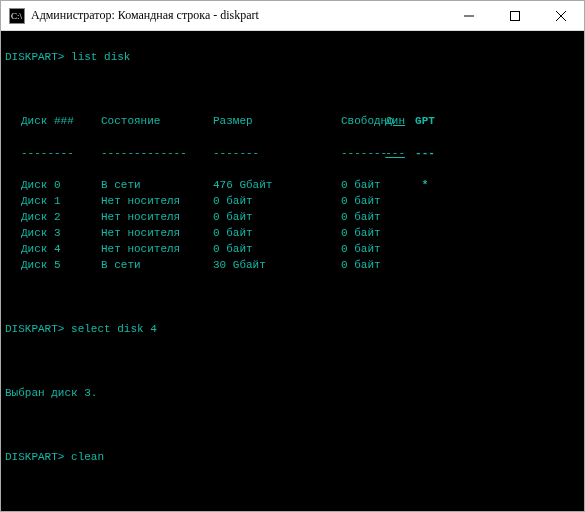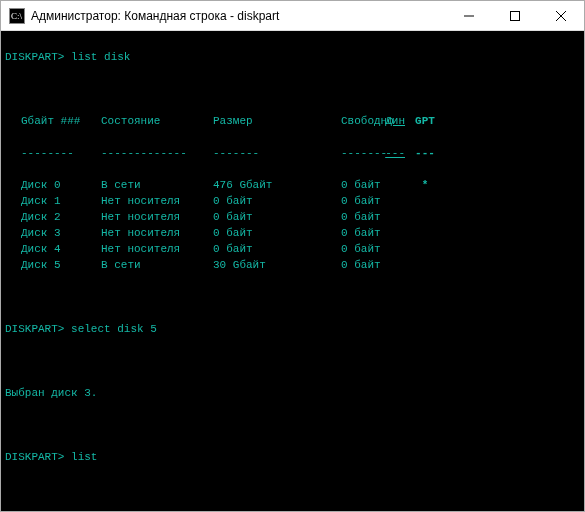--- a/index.html
+++ b/index.html
@@ -26,21 +26,21 @@
   border-bottom: 1px solid #ddd;
 }
 .title-icon {
   width: 16px;
   height: 16px;
   margin: 0 6px 0 8px;
   display: inline-flex;
 }
 .title-text {
   flex: 1;
-  font-family: Liberation Sans, sans-serif;
+  font-family: Liberation Serif, serif;
   font-size: 12px;
   color: #000;
   white-space: nowrap;
   overflow: hidden;
 }
 .win-controls {
   display: flex;
   height: 100%;
 }
 .win-btn {
@@ -105,29 +105,29 @@
             <line x1="0" y1="0" x2="10" y2="10" stroke="#000" stroke-width="1"></line>
             <line x1="10" y1="0" x2="0" y2="10" stroke="#000" stroke-width="1"></line>
           </svg>
       </div>
     </div>
   </div>
 
   <div class="terminal">
 <div class="line"><span>DISKPART&gt;</span> <span>list disk</span></div>
 <div class="line"> </div>
-<div class="hdr-row"><span class="pad"></span><span class="col-id">Gбайт ###</span><span class="col-state">Состояние</span><span class="col-size">Размер</span><span class="col-free">Свободно</span><span class="col-dyn">Дин</span><span class="col-gpt">GPT</span></div>
+<div class="hdr-row"><span class="pad"></span><span class="col-id">Диск ###</span><span class="col-state">Состояние</span><span class="col-size">Размер</span><span class="col-free">Свободно</span><span class="col-dyn">Дин</span><span class="col-gpt">GPT</span></div>
 <div class="sep-row"><span class="pad"></span><span class="col-id">--------</span><span class="col-state">-------------</span><span class="col-size">-------</span><span class="col-free">-------</span><span class="col-dyn">---</span><span class="col-gpt">---</span></div>
 <div id="disk-rows"><div class="disk-row"><span class="pad"></span><span class="col-id">Диск 0</span><span class="col-state">В сети</span><span class="col-size">476 Gбайт</span><span class="col-free">0 байт</span><span class="col-dyn"></span><span class="col-gpt">*</span></div><div class="disk-row"><span class="pad"></span><span class="col-id">Диск 1</span><span class="col-state">Нет носителя</span><span class="col-size">0 байт</span><span class="col-free">0 байт</span><span class="col-dyn"></span><span class="col-gpt"></span></div><div class="disk-row"><span class="pad"></span><span class="col-id">Диск 2</span><span class="col-state">Нет носителя</span><span class="col-size">0 байт</span><span class="col-free">0 байт</span><span class="col-dyn"></span><span class="col-gpt"></span></div><div class="disk-row"><span class="pad"></span><span class="col-id">Диск 3</span><span class="col-state">Нет носителя</span><span class="col-size">0 байт</span><span class="col-free">0 байт</span><span class="col-dyn"></span><span class="col-gpt"></span></div><div class="disk-row"><span class="pad"></span><span class="col-id">Диск 4</span><span class="col-state">Нет носителя</span><span class="col-size">0 байт</span><span class="col-free">0 байт</span><span class="col-dyn"></span><span class="col-gpt"></span></div><div class="disk-row"><span class="pad"></span><span class="col-id">Диск 5</span><span class="col-state">В сети</span><span class="col-size">30 Gбайт</span><span class="col-free">0 байт</span><span class="col-dyn"></span><span class="col-gpt"></span></div></div>
 <div class="line"> </div>
-<div class="line"><span>DISKPART&gt;</span> <span>select disk 5</span></div>
+<div class="line"><span>DISKPART&gt;</span> <span>select disk 4</span></div>
 <div class="line"> </div>
 <div class="line">Выбран диск 3.</div>
 <div class="line"> </div>
-<div class="line"><span>DISKPART&gt;</span> <span>list</span></div>
+<div class="line"><span>DISKPART&gt;</span> <span>clean</span></div>
 <div class="line"> </div>
 
 
 
 
 
 
 
 
 

